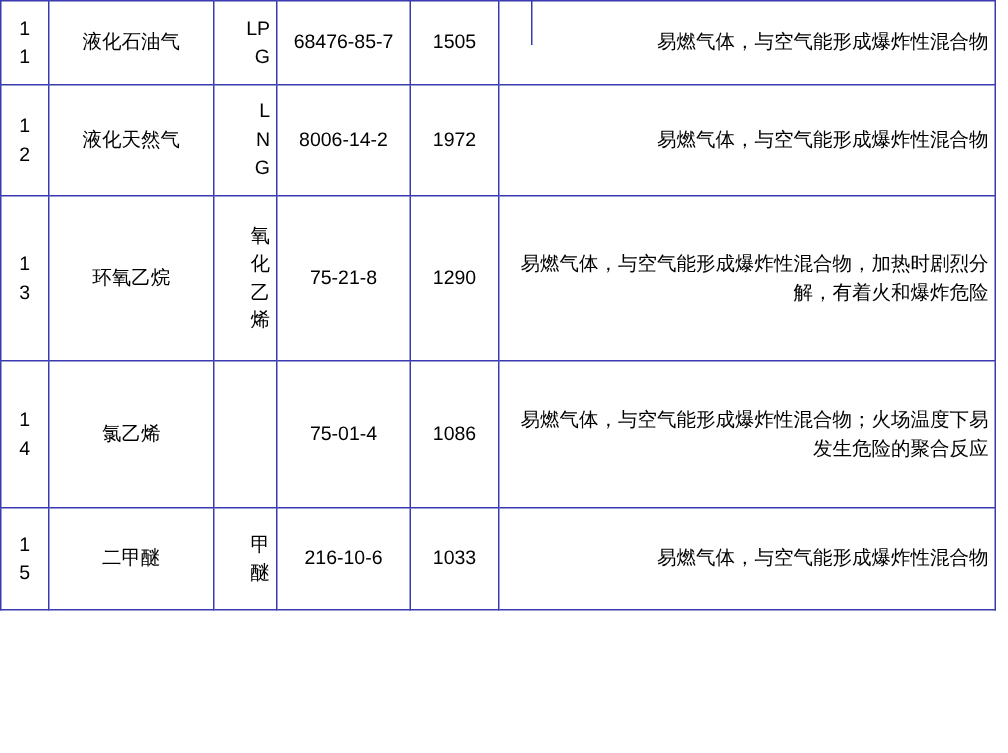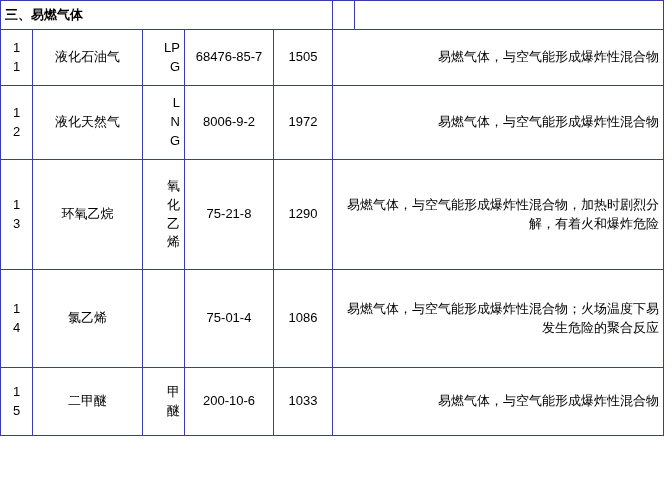--- a/index.html
+++ b/index.html
@@ -91,44 +91,40 @@
   <table class="haz">
     <colgroup>
       <col class="c-no">
       <col class="c-name">
       <col class="c-alias">
       <col class="c-cas">
       <col class="c-un">
       <col class="c-desc">
     </colgroup>
     <tbody>
-      <tr class="section-title">
-        <td colspan="5">三、易燃气体</td>
-        <td class="tail"></td>
-      </tr>
 
       <tr class="row-h1">
         <td class="cell-no vert-break orange">1
 1</td>
         <td class="cell-center orange">液化石油气</td>
         <td class="cell-alias vert-break orange">LP
 G</td>
         <td class="cell-center orange">68476-85-7</td>
         <td class="cell-center orange">1505</td>
         <td class="desc orange">易燃气体，与空气能形成爆炸性混合物</td>
       </tr>
 
       <tr class="row-h2">
         <td class="cell-no vert-break orange">1
 2</td>
         <td class="cell-center orange">液化天然气</td>
         <td class="cell-alias vert-break orange">L
 N
 G</td>
-        <td class="cell-center orange">8006-9-2</td>
+        <td class="cell-center orange">8006-14-2</td>
         <td class="cell-center orange">1972</td>
         <td class="desc orange">易燃气体，与空气能形成爆炸性混合物</td>
       </tr>
 
       <tr class="row-h3">
         <td class="cell-no vert-break">1
 3</td>
         <td class="cell-center">环氧乙烷</td>
         <td class="cell-alias vert-break">氧
 化
@@ -148,20 +144,20 @@
         <td class="cell-center">1086</td>
         <td class="desc">易燃气体，与空气能形成爆炸性混合物；火场温度下易发生危险的聚合反应</td>
       </tr>
 
       <tr class="row-h5">
         <td class="cell-no vert-break">1
 5</td>
         <td class="cell-center">二甲醚</td>
         <td class="cell-alias vert-break">甲
 醚</td>
-        <td class="cell-center">200-10-6</td>
+        <td class="cell-center">216-10-6</td>
         <td class="cell-center">1033</td>
         <td class="desc">易燃气体，与空气能形成爆炸性混合物</td>
       </tr>
     </tbody>
   </table>
   <div class="col-divider"></div>
 </div>
 
 </body></html>

